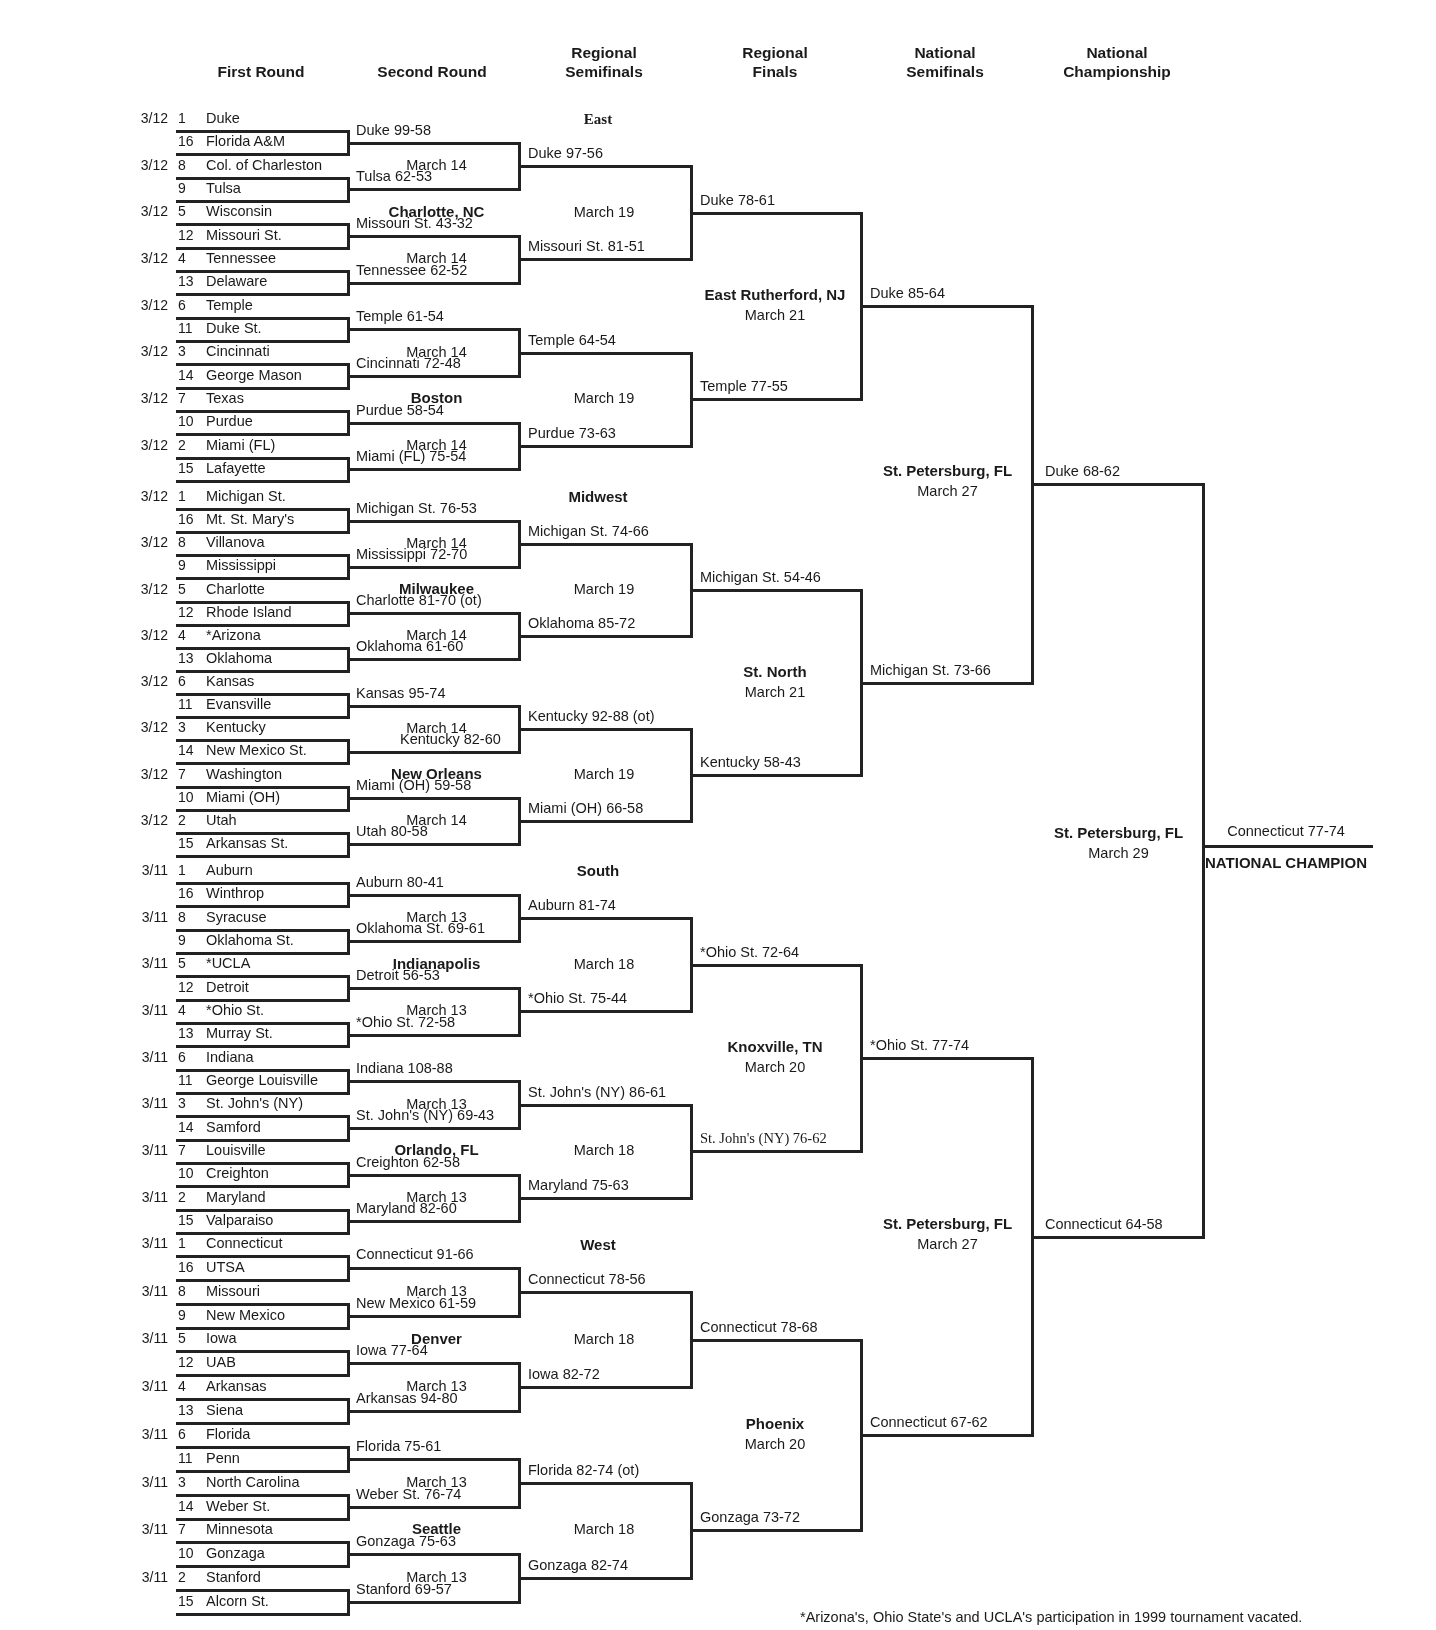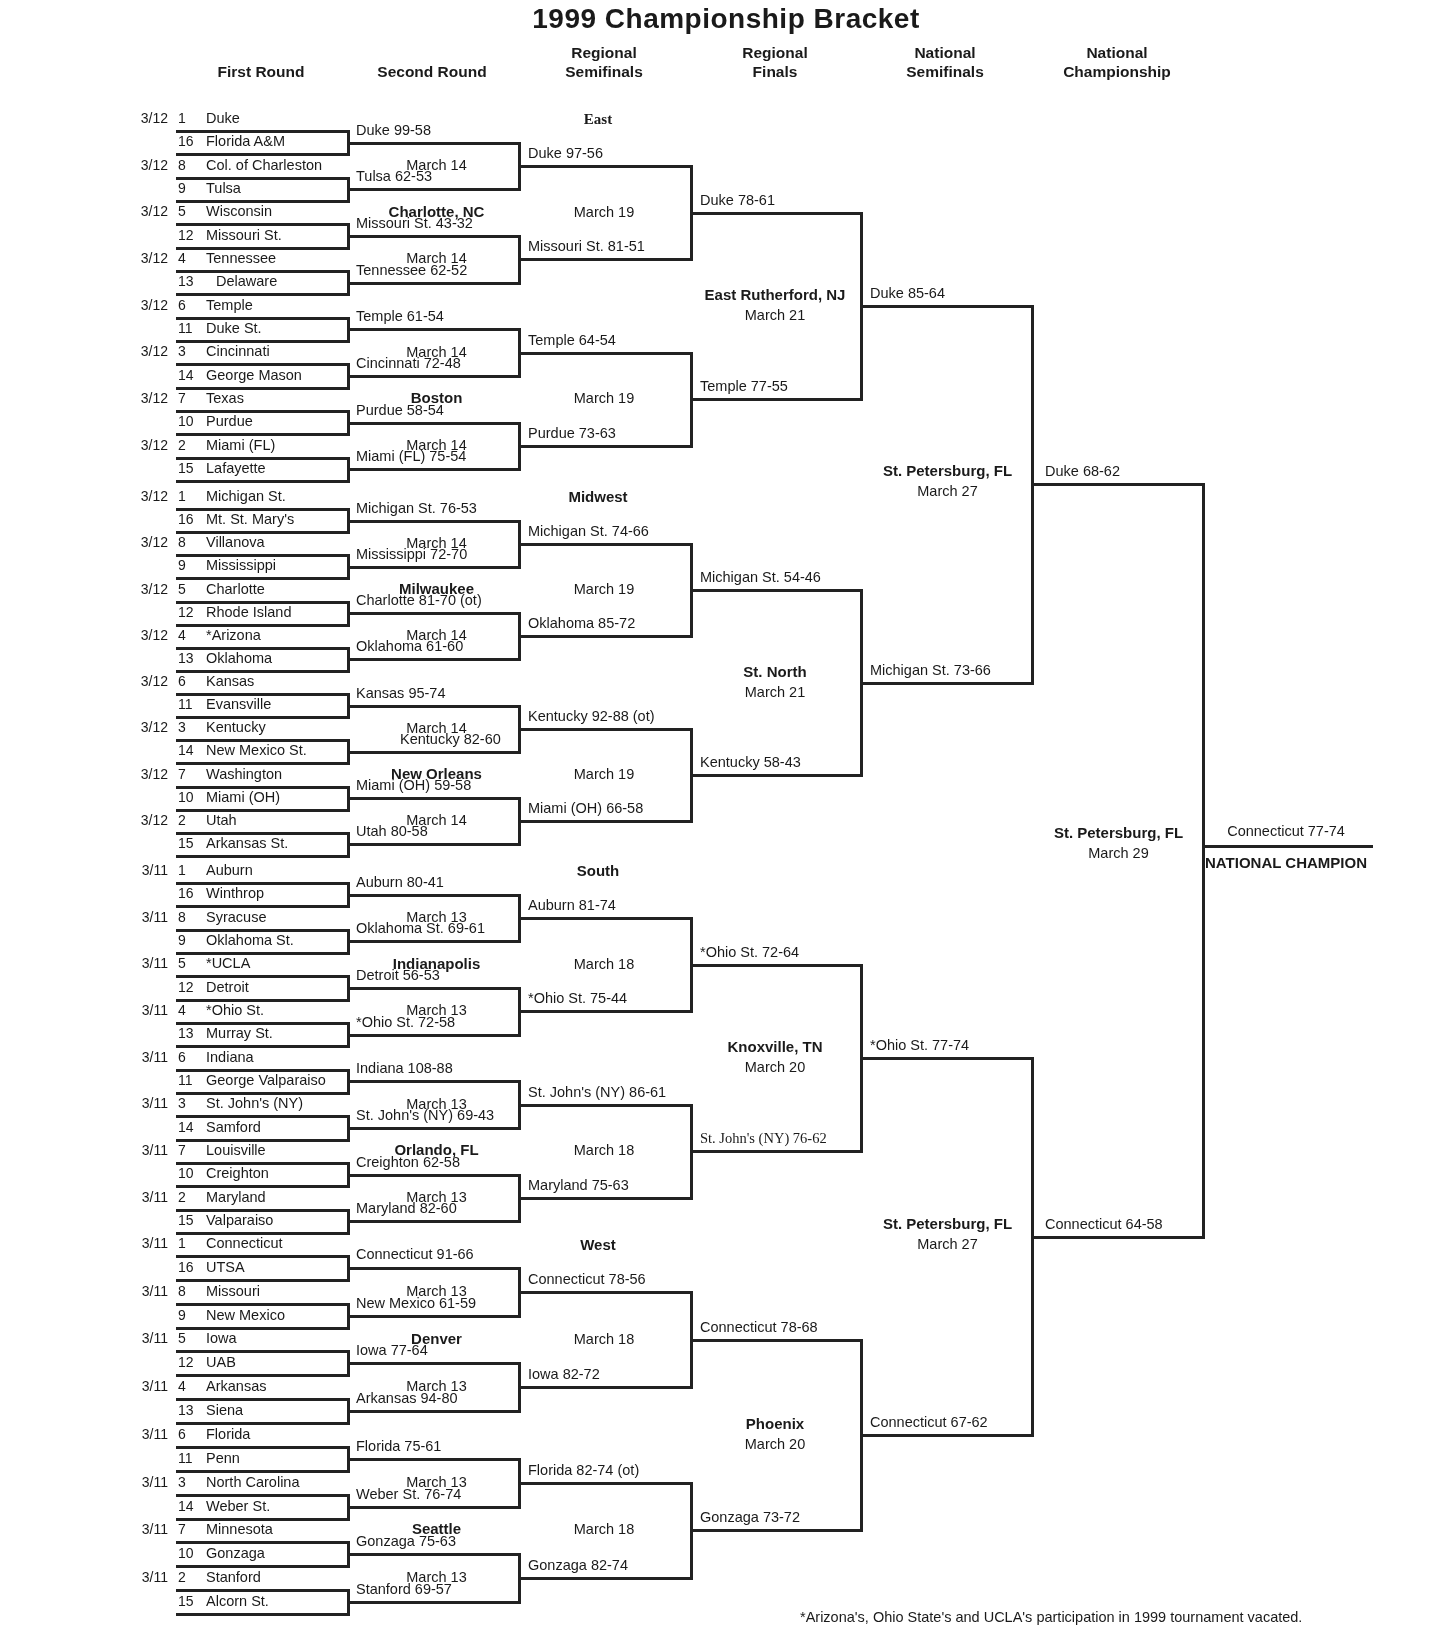--- a/index.html
+++ b/index.html
@@ -21,21 +21,20 @@
   .site2 .s1{font-size:15px;font-weight:bold;}
   .site2 .s2{font-size:14.5px;}
   .champ-res{font-size:14.5px;transform:translateX(-50%);}
   .champ-lab{font-size:15px;font-weight:bold;transform:translateX(-50%);}
   .footnote{font-size:14.5px;}
 </style>
 </head>
 <body>
 
 <div id="page">
-  <div class="abs title" style="left:726px;top:3px;">1999 Championship Bracket</div>
   <div id="stage">
       <div class="abs hdr" style="left: 261px; top: 62px;">First Round</div>
       <div class="abs hdr" style="left: 432px; top: 62px;">Second Round</div>
       <div class="abs hdr" style="left: 604px; top: 43px;">Regional
 Semifinals</div>
       <div class="abs hdr" style="left: 775px; top: 43px;">Regional
 Finals</div>
       <div class="abs hdr" style="left: 945px; top: 43px;">National
 Semifinals</div>
       <div class="abs hdr" style="left: 1117px; top: 43px;">National
@@ -60,21 +59,21 @@
       <div class="abs gdate" style="left: 124px; top: 202.333px; width: 44px;">3/12</div>
       <div class="ln" style="left: 176px; top: 246.667px; width: 174px; height: 3px;"></div>
       <div class="abs seed" style="left: 178px; top: 225.667px; width: 26px;">12</div>
       <div class="abs team" style="left: 206px; top: 225.667px;">Missouri St.</div>
       <div class="ln" style="left: 176px; top: 270px; width: 174px; height: 3px;"></div>
       <div class="abs seed" style="left: 178px; top: 249px; width: 26px;">4</div>
       <div class="abs team" style="left: 206px; top: 249px;">Tennessee</div>
       <div class="abs gdate" style="left: 124px; top: 249px; width: 44px;">3/12</div>
       <div class="ln" style="left: 176px; top: 293.333px; width: 174px; height: 3px;"></div>
       <div class="abs seed" style="left: 178px; top: 272.333px; width: 26px;">13</div>
-      <div class="abs team" style="left: 206px; top: 272.333px; margin-left: 10px;">Delaware</div>
+      <div class="abs team" style="left: 206px; top: 272.333px;">Delaware</div>
       <div class="ln" style="left: 176px; top: 316.667px; width: 174px; height: 3px;"></div>
       <div class="abs seed" style="left: 178px; top: 295.667px; width: 26px;">6</div>
       <div class="abs team" style="left: 206px; top: 295.667px;">Temple</div>
       <div class="abs gdate" style="left: 124px; top: 295.667px; width: 44px;">3/12</div>
       <div class="ln" style="left: 176px; top: 340px; width: 174px; height: 3px;"></div>
       <div class="abs seed" style="left: 178px; top: 319px; width: 26px;">11</div>
       <div class="abs team" style="left: 206px; top: 319px;">Duke St.</div>
       <div class="ln" style="left: 176px; top: 363.333px; width: 174px; height: 3px;"></div>
       <div class="abs seed" style="left: 178px; top: 342.333px; width: 26px;">3</div>
       <div class="abs team" style="left: 206px; top: 342.333px;">Cincinnati</div>
@@ -295,21 +294,21 @@
       <div class="abs gdate" style="left: 124px; top: 1001px; width: 44px;">3/11</div>
       <div class="ln" style="left: 176px; top: 1045.33px; width: 174px; height: 3px;"></div>
       <div class="abs seed" style="left: 178px; top: 1024.33px; width: 26px;">13</div>
       <div class="abs team" style="left: 206px; top: 1024.33px;">Murray St.</div>
       <div class="ln" style="left: 176px; top: 1068.67px; width: 174px; height: 3px;"></div>
       <div class="abs seed" style="left: 178px; top: 1047.67px; width: 26px;">6</div>
       <div class="abs team" style="left: 206px; top: 1047.67px;">Indiana</div>
       <div class="abs gdate" style="left: 124px; top: 1047.67px; width: 44px;">3/11</div>
       <div class="ln" style="left: 176px; top: 1092px; width: 174px; height: 3px;"></div>
       <div class="abs seed" style="left: 178px; top: 1071px; width: 26px;">11</div>
-      <div class="abs team" style="left: 206px; top: 1071px;">George Valparaiso</div>
+      <div class="abs team" style="left: 206px; top: 1071px;">George Louisville</div>
       <div class="ln" style="left: 176px; top: 1115.33px; width: 174px; height: 3px;"></div>
       <div class="abs seed" style="left: 178px; top: 1094.33px; width: 26px;">3</div>
       <div class="abs team" style="left: 206px; top: 1094.33px;">St. John's (NY)</div>
       <div class="abs gdate" style="left: 124px; top: 1094.33px; width: 44px;">3/11</div>
       <div class="ln" style="left: 176px; top: 1138.67px; width: 174px; height: 3px;"></div>
       <div class="abs seed" style="left: 178px; top: 1117.67px; width: 26px;">14</div>
       <div class="abs team" style="left: 206px; top: 1117.67px;">Samford</div>
       <div class="ln" style="left: 176px; top: 1162px; width: 174px; height: 3px;"></div>
       <div class="abs seed" style="left: 178px; top: 1141px; width: 26px;">7</div>
       <div class="abs team" style="left: 206px; top: 1141px;">Louisville</div>

